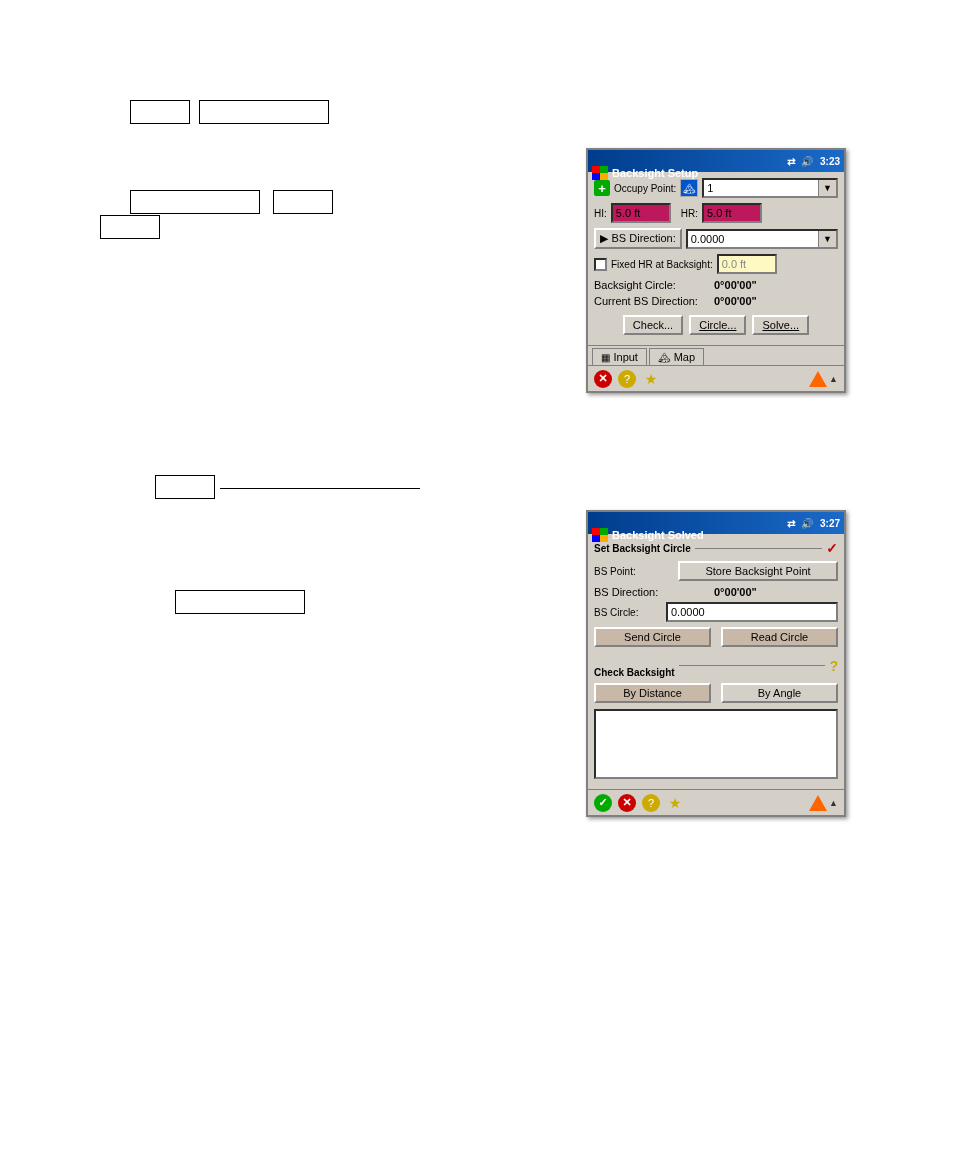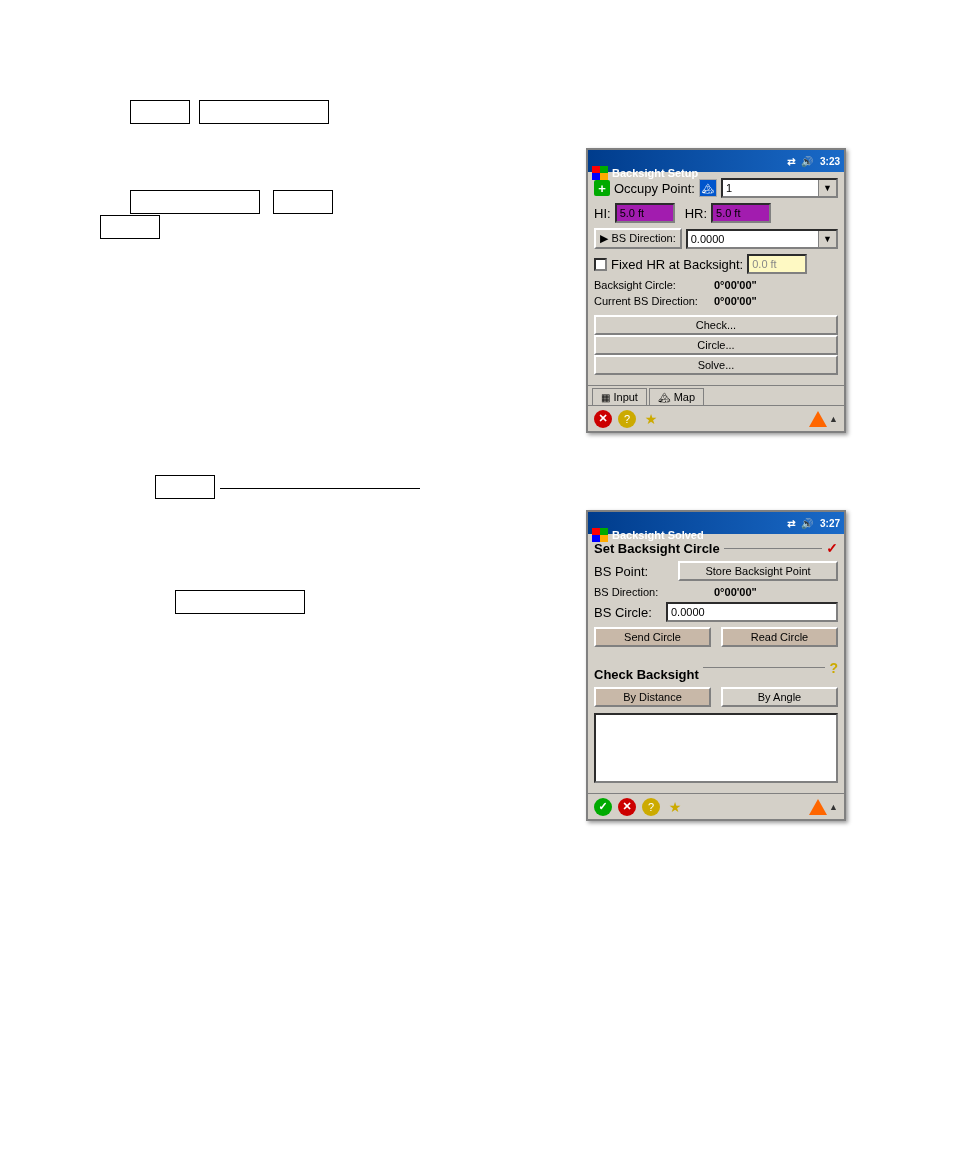--- a/index.html
+++ b/index.html
@@ -95,26 +95,26 @@
       background: #d4d0c8;
     }
 
     .wm-row {
       display: flex;
       align-items: center;
       margin-bottom: 5px;
       gap: 4px;
     }
     .wm-label {
-      font-size: 13px;
+      font-size: 10px;
       white-space: nowrap;
     }
     .wm-input {
       border: 2px inset #808080;
-      background: #a21caf;
+      background: #be185d;
       padding: 1px 3px;
       font-size: 11px;
       height: 20px;
     }
     .wm-input-sm { width: 60px; }
 
     .wm-dropdown {
       display: flex;
       align-items: center;
       border: 2px inset #808080;
@@ -174,25 +174,26 @@
       border-bottom: 2px solid #808080;
       padding: 2px 8px;
       font-size: 11px;
       cursor: pointer;
       min-width: 55px;
       text-align: center;
     }
     .wm-btn-row {
       display: flex;
       justify-content: center;
+      gap: 6px;
       margin-top: 8px;
       margin-bottom: 4px;
-      flex-direction: column;
     }
     .wm-btn-underline {
+      text-decoration: underline;
       margin-top: 11px;
     }
 
     .wm-tabbar {
       display: flex;
       background: #d4d0c8;
       border-top: 1px solid #808080;
       padding: 2px 4px 0;
       gap: 2px;
     }

